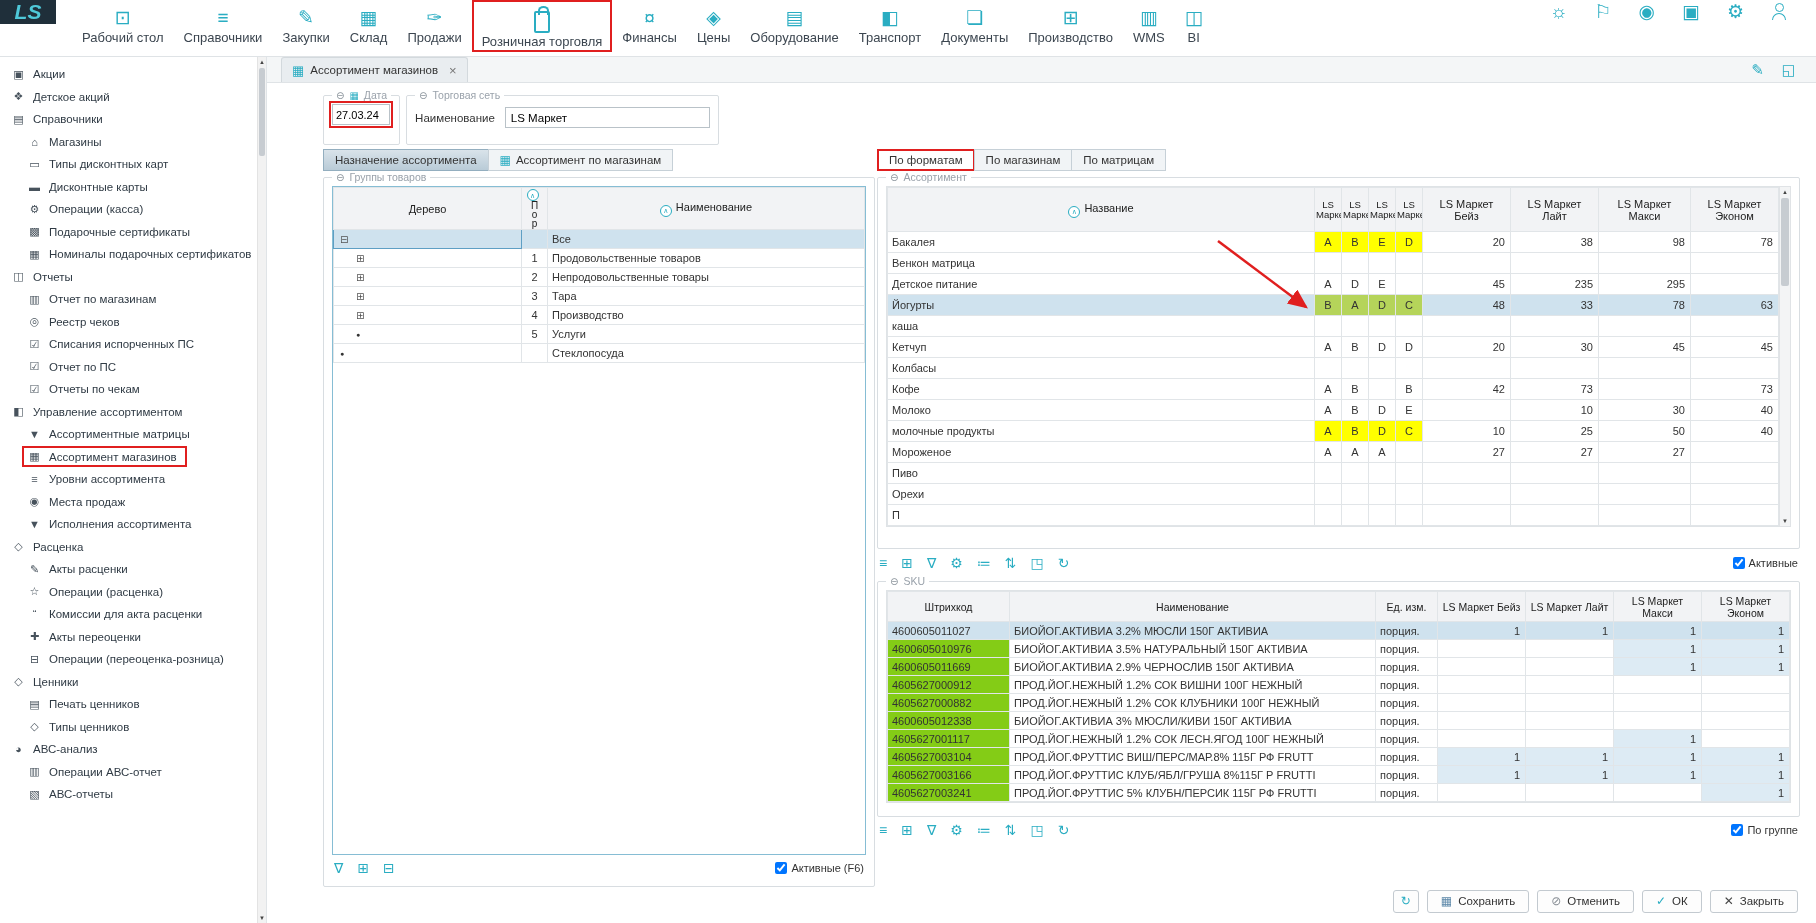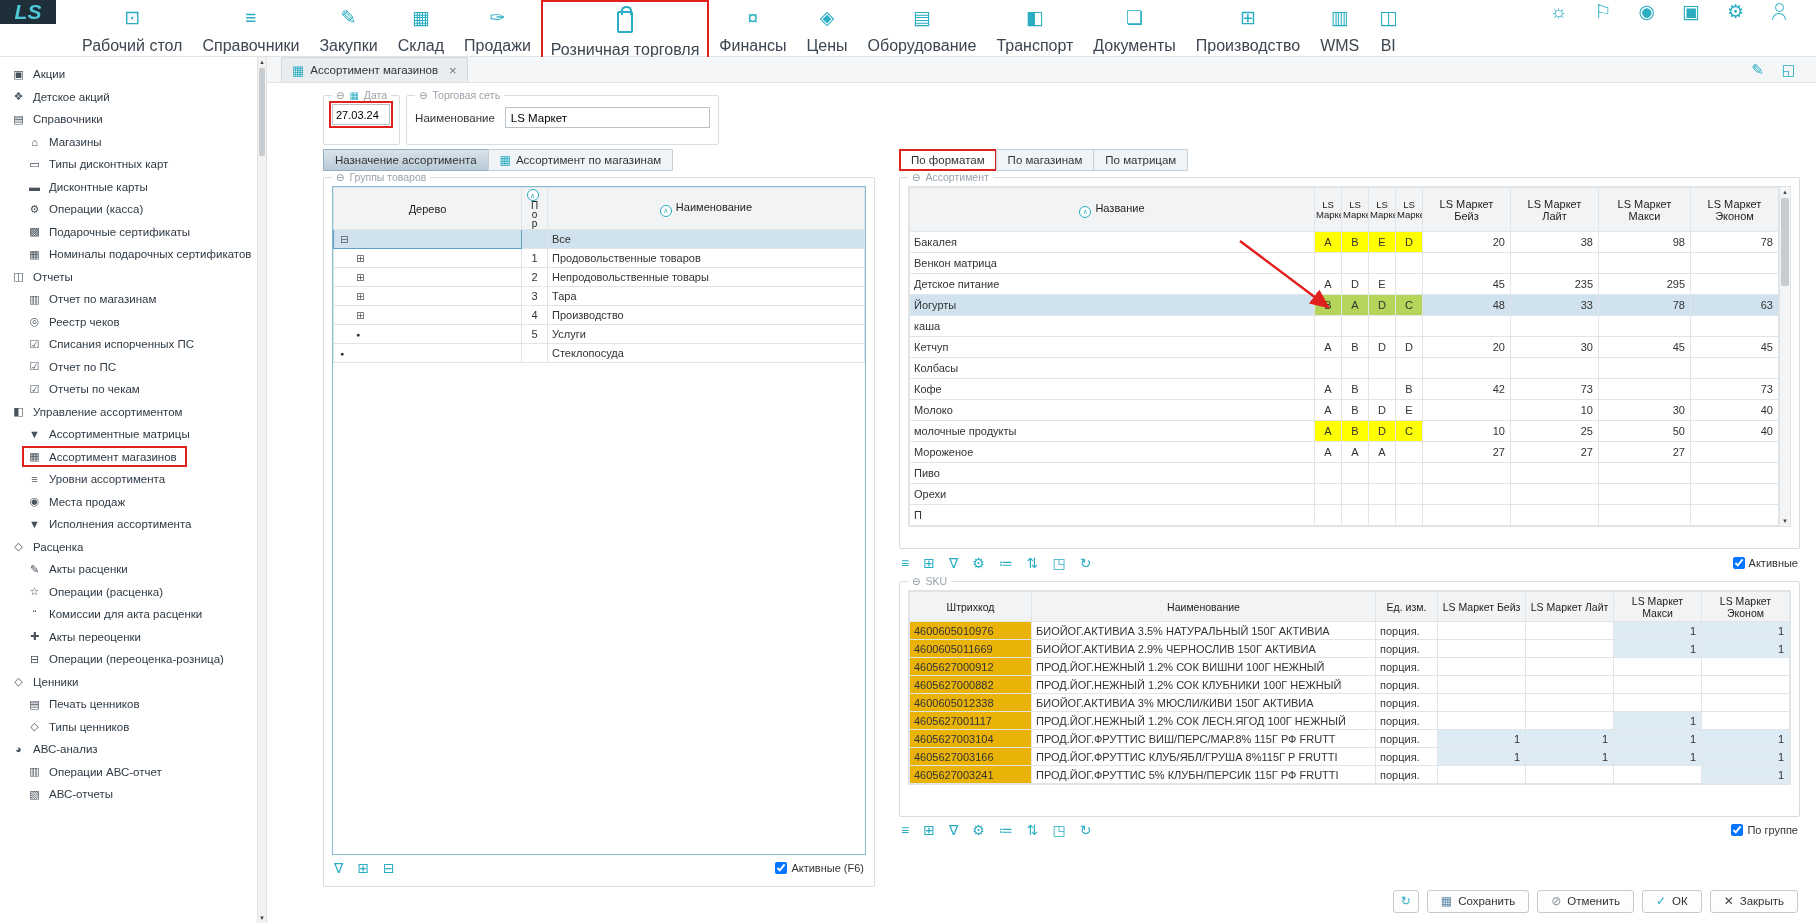--- a/index.html
+++ b/index.html
@@ -6,21 +6,21 @@
   html,body{width:1816px;height:923px;overflow:hidden;background:#fff;
     font-family:"Liberation Sans","DejaVu Sans",sans-serif;font-size:12px;color:#333}
 
   
   .topbar{height:57px;display:flex;align-items:flex-start;border-bottom:1px solid #dfe3e6;background:#fff}
   .logo{width:56px;background:#1f2f3a;color:#4fc8d8;display:flex;align-items:center;justify-content:center;
     font-weight:bold;font-style:italic;font-size:21px;cursor:pointer}
   .tb-items{display:flex;align-items:stretch;margin-left:16px}
   .tb-item{display:flex;flex-direction:column;align-items:center;justify-content:center;padding:3px 10px;cursor:pointer}
   .tb-item .icn{color:#2aadc2;font-size:19px;line-height:22px;height:22px;text-align:center}
-  .tb-item .lbl{font-size:16px;color:#3c4650;margin-top:8px;white-space:nowrap}
+  .tb-item .lbl{font-size:13px;color:#3c4650;margin-top:1px;white-space:nowrap}
   .tb-right{margin-left:auto;display:flex;align-items:center;gap:27px;padding-right:30px}
   .tb-right .icn{color:#2aadc2;font-size:19px;cursor:pointer}
   .hl{outline:2px solid #e01f1f;outline-offset:-2px}
   .hl-box{outline:2px solid #e01f1f}
 
   
   .bag{display:inline-block;width:16px;height:13px;border:2px solid #2aadc2;border-radius:2px;position:relative;margin-top:8px}
   .bag::before{content:"";position:absolute;left:2px;top:-7px;width:7px;height:7px;border:2px solid #2aadc2;border-bottom:none;border-radius:50% 50% 0 0}
   .user-shape{display:inline-block;width:15px;height:17px;position:relative}
   .user-shape::before{content:"";position:absolute;left:4px;top:0;width:7px;height:7px;border:1.5px solid #2aadc2;border-radius:50%}
@@ -56,21 +56,21 @@
   fieldset{border:1px solid #d8dde1;border-radius:2px;padding:3px 8px 5px;background:#fff}
   legend{font-size:10.5px;color:#9aa2ab;padding:0 4px;display:flex;gap:5px;align-items:center;white-space:nowrap}
   legend .col-mark{color:#8b949c;font-size:10px;cursor:pointer}
   legend .icn-sm{color:#2aadc2;font-size:10px}
   .date-input{width:58px;height:21px;border:1px solid #b9c2c8;font:11px "Liberation Sans",sans-serif;padding:1px 3px}
   .date-input.hl{outline-offset:1px}
   .net-field{display:flex;align-items:center;gap:10px;font-size:11.5px;color:#333;padding-top:3px}
   .net-input{width:205px;height:21px;border:1px solid #b9c2c8;font:11.5px "Liberation Sans",sans-serif;padding:1px 5px}
 
   
-  .workspace{flex:1;display:flex;gap:24px;min-height:0}
+  .workspace{flex:1;display:flex;gap:2px;min-height:0}
   .left-col{width:552px;display:flex;flex-direction:column;min-height:0}
   .right-col{flex:1;display:flex;flex-direction:column;min-height:0;min-width:0}
 
   .tabstrip{display:flex;height:22px;flex:0 0 22px}
   .tab{display:flex;align-items:center;gap:5px;padding:0 11px;font-size:11.5px;border:1px solid #c6d0d7;
     background:#f1f4f6;cursor:pointer;margin-right:-1px;white-space:nowrap}
   .tab-dark{background:linear-gradient(#d9e3ea,#b9cbd7);border-color:#93aebf}
   .tab-white{background:#fff;border-bottom-color:#fff}
   .tab .icn{color:#2aadc2;font-size:12px}
 
@@ -111,21 +111,21 @@
   tr.sel td.g{background:#b5d45a !important}
   .vscroll{width:12px;background:#f3f4f5;border:1px solid #e0e3e6;position:relative;flex:0 0 12px}
   .icon-strip{display:flex;align-items:center;gap:14px;height:25px;flex:0 0 25px;padding:0 2px}
   .strip-icons{display:flex;gap:14px}
 
   
   .sku-fs{height:242px;flex:0 0 242px;display:flex;flex-direction:column}
   .sku-wrap{flex:1;overflow:hidden;border:1px solid #dfe3e6;min-height:0}
   #sku-table th{height:30px;white-space:normal;font-size:10.5px;line-height:12px}
   #sku-table td{height:18px}
-  td.bc{background:#eab308}
+  td.bc{background:#84cc16}
   td.vhl{background:#ddebf4}
 
   
   .anno-arrow{position:absolute;left:330px;top:48px;pointer-events:none;z-index:5}
 
   
   .footer{height:36px;flex:0 0 36px;display:flex;align-items:center;justify-content:flex-end;gap:8px;padding:0 2px 8px}
   .btn{display:inline-flex;align-items:center;gap:6px;height:23px;padding:0 13px;border:1px solid #c3cad0;
     background:#fdfdfd;border-radius:3px;font:11.5px "Liberation Sans",sans-serif;color:#333;cursor:pointer}
   .btn.icon-only{padding:0 7px}
@@ -796,20 +796,29 @@
                       <th>Штрихкод</th>
                       <th>Наименование</th>
                       <th>Ед. изм.</th>
                       <th>LS Маркет Бейз</th>
                       <th>LS Маркет Лайт</th>
                       <th>LS Маркет Макси</th>
                       <th>LS Маркет Эконом</th>
                     </tr>
                   </thead>
                   <tbody>
+                    <tr class="sel">
+                      <td class="bc">4600605011027</td>
+                      <td class="nm">БИОЙОГ.АКТИВИА 3.2% МЮСЛИ 150Г АКТИВИА</td>
+                      <td class="un">порция.</td>
+                      <td class="num vhl">1</td>
+                      <td class="num vhl">1</td>
+                      <td class="num vhl">1</td>
+                      <td class="num vhl">1</td>
+                    </tr>
                     <tr>
                       <td class="bc">4600605010976</td>
                       <td class="nm">БИОЙОГ.АКТИВИА 3.5% НАТУРАЛЬНЫЙ 150Г АКТИВИА</td>
                       <td class="un">порция.</td>
                       <td class="num"></td>
                       <td class="num"></td>
                       <td class="num vhl">1</td>
                       <td class="num vhl">1</td>
                     </tr>
                     <tr>

